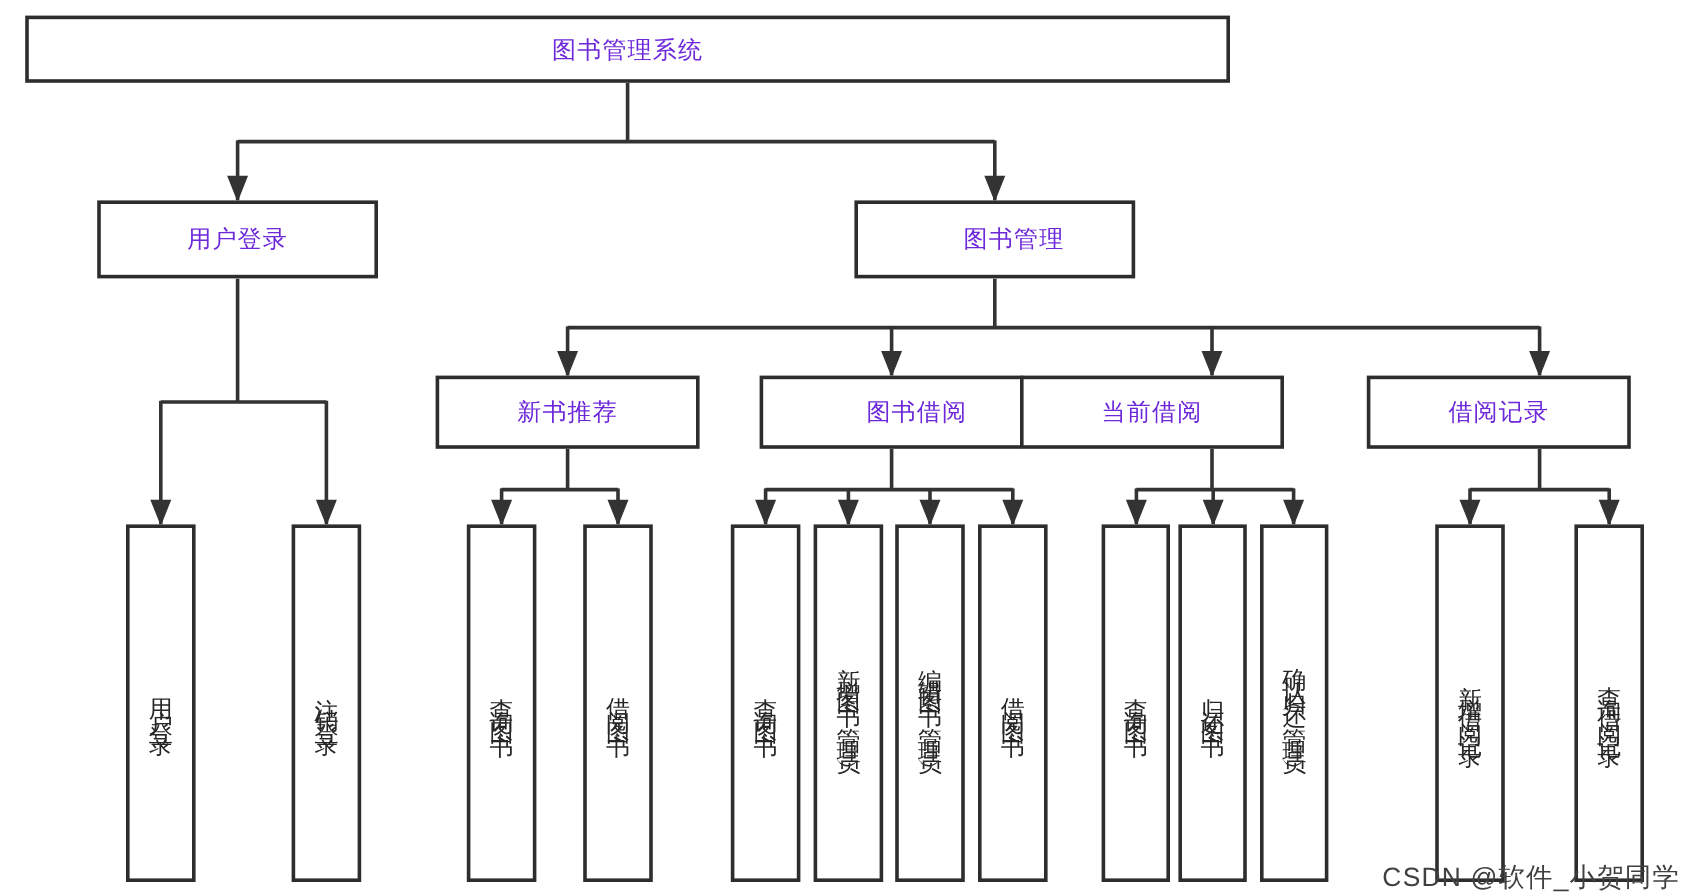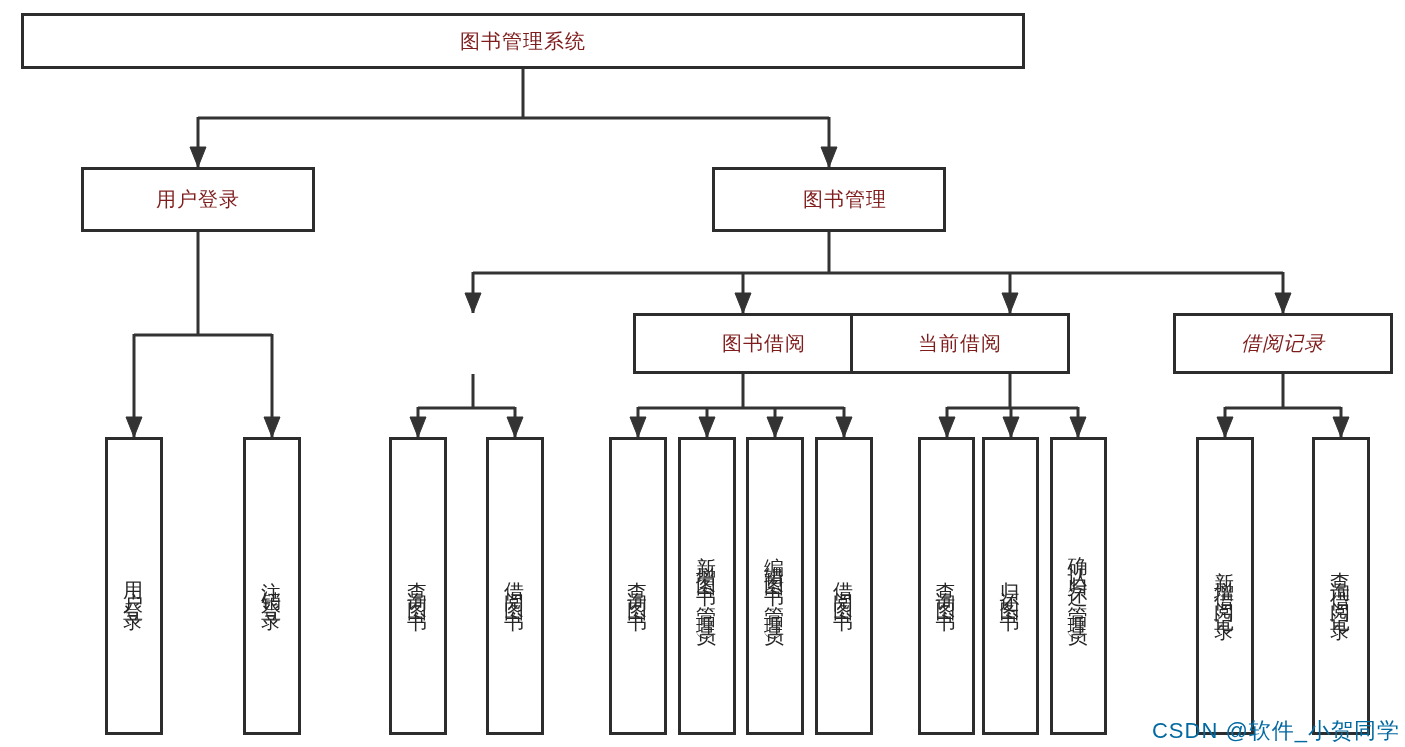--- a/index.html
+++ b/index.html
@@ -27,33 +27,33 @@
   .node {
     position: absolute;
     box-sizing: border-box;
     border: 3px solid #2d2d2d;
     background: #ffffff;
     display: flex;
     align-items: center;
     justify-content: center;
     font-size: 20px;
     letter-spacing: 1px;
-    color: #7f1d1d;
+    color: #6d28d9;
   }
   
   .n-root  { left: 21px;  top: 13px;  width: 1004px; height: 56px; }
   
   .n-l2a   { left: 81px;  top: 167px; width: 234px;  height: 65px; }
   .n-l2b   { left: 712px; top: 167px; width: 234px;  height: 65px; padding-left: 32px; }
   
   .n-l3    { top: 313px; width: 220px; height: 61px; }
   .n-l3a   { left: 363px; }
   .n-l3b   { left: 633px; padding-left: 42px; }
   .n-l3c   { left: 850px; }
-  .n-l3d   { left: 1173px; font-style: italic; }
+  .n-l3d   { left: 1139px; }
   
   .leaf    { position: absolute; top: 437px; width: 58px; height: 298px;
              box-sizing: border-box; border: 3px solid #2d2d2d; background: #ffffff;
              display: flex; align-items: center; justify-content: center; }
   .leaf .vtext {
     writing-mode: vertical-rl;
     text-orientation: mixed;
     font-size: 20px;
     letter-spacing: 10px;
     color: #262626;
@@ -66,21 +66,21 @@
   .lf-g4a { left: 918px; width: 57px; }
   .lf-g4b { left: 982px; width: 57px; }
   .lf-g4c { left: 1050px; width: 57px; }
   .lf-g5a { left: 1196px; } .lf-g5b { left: 1312px; }
   .watermark {
     position: absolute;
     right: 5px;
     bottom: 1px;
     font-size: 22px;
     letter-spacing: 1px;
-    color: #0369a1;
+    color: #404040;
     pointer-events: none;
   }
 </style>
 </head>
 <body>
 
 <div class="canvas">
 
   <svg class="connectors" viewBox="0 0 1405 747" xmlns="http://www.w3.org/2000/svg">
     <defs>
@@ -135,20 +135,21 @@
       <line x1="1225" y1="407" x2="1225" y2="437" marker-end="url(#arrowhead)"></line>
       <line x1="1341" y1="407" x2="1341" y2="437" marker-end="url(#arrowhead)"></line>
     </g>
   </svg>
 
   <div class="node n-root">图书管理系统</div>
 
   <div class="node n-l2a">用户登录</div>
   <div class="node n-l2b">图书管理</div>
 
+  <div class="node n-l3 n-l3a">新书推荐</div>
   <div class="node n-l3 n-l3b">图书借阅</div>
   <div class="node n-l3 n-l3c">当前借阅</div>
   <div class="node n-l3 n-l3d">借阅记录</div>
 
   <div class="leaf lf-g1a">
     <span class="vtext">用户登录</span>
   </div>
   <div class="leaf lf-g1b">
     <span class="vtext">注销登录</span>
   </div>

